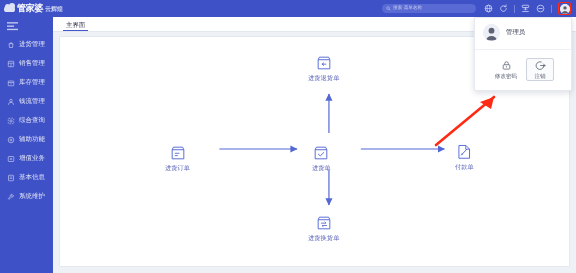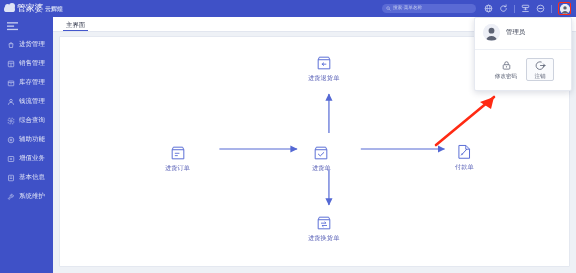--- a/index.html
+++ b/index.html
@@ -23,21 +23,21 @@
   }
   .brand-cloud:before{
     content:"";position:absolute;left:1px;top:-2px;width:5px;height:5px;
     background:#dfe4f5;border-radius:50%;
   }
   .brand-cloud:after{
     content:"";position:absolute;left:4.5px;top:-3px;width:6px;height:6px;
     background:#dfe4f5;border-radius:50%;
   }
   .brand-name{
-    color:#fff;font-size:9px;font-weight:400;letter-spacing:-.3px;
+    color:#fff;font-size:9px;font-weight:700;letter-spacing:-.3px;
     white-space:nowrap;line-height:1;
   }
   .brand-sub{
     color:#ccd4f2;font-size:6px;font-weight:700;letter-spacing:-.2px;
     white-space:nowrap;line-height:1;
   }
 
   .topbar-spacer{flex:1;}
 
   .search-box{

